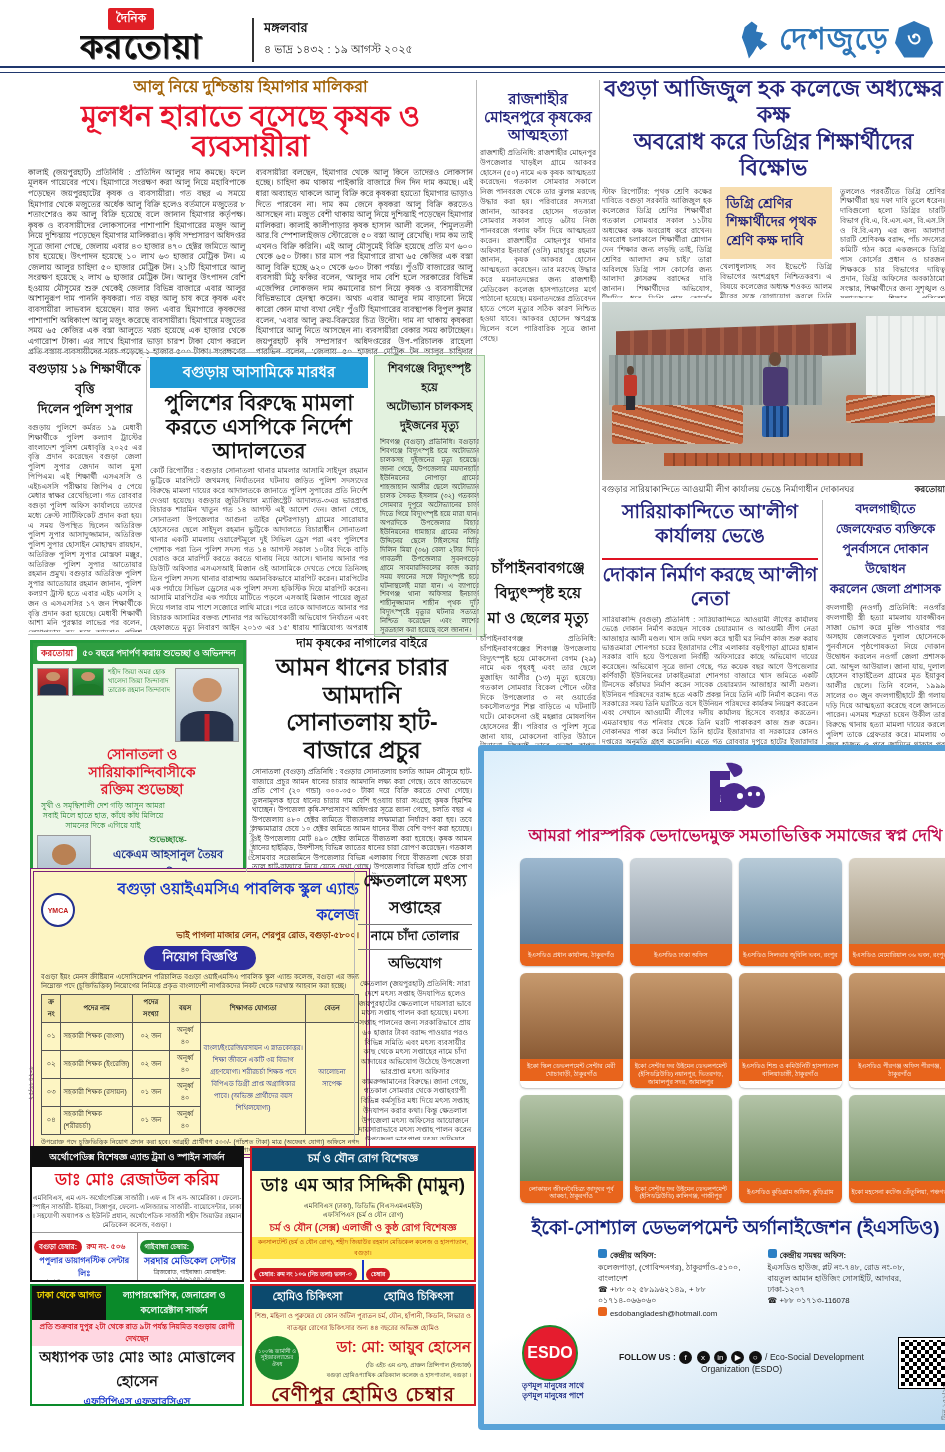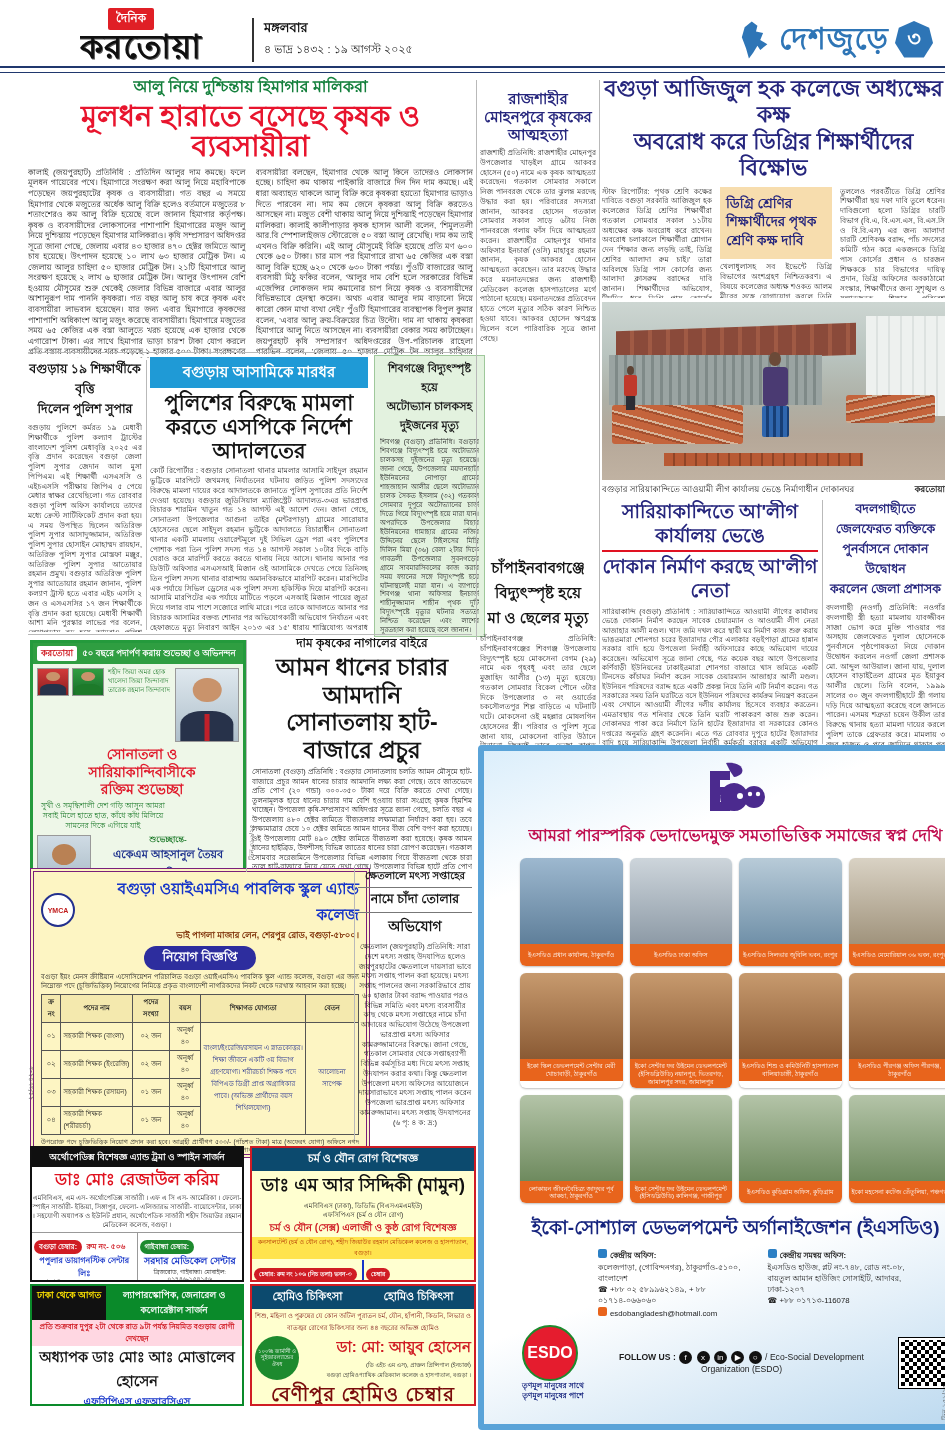--- a/index.html
+++ b/index.html
@@ -20,21 +20,21 @@
   .date-line{font-size:11px;color:#222;margin-top:2px;}
   .date-block{border-left:2px solid #333;padding-left:10px;}
   .section-word{font-size:30px;font-weight:bold;color:#2e75b6;letter-spacing:1px;}
   .heptagon{width:38px;height:38px;background:#2e75b6;color:#fff;font-size:21px;font-weight:bold;
     display:flex;align-items:center;justify-content:center;
     clip-path:polygon(50% 0,90% 18%,100% 58%,76% 96%,24% 96%,0 58%,10% 18%);}
   .header-rule{position:absolute;left:0;right:0;top:66px;height:4px;
     border-top:2px solid #20386e;border-bottom:1px solid #20386e;}
 
   
-  .kicker{font-size:16px;font-weight:bold;color:#15803d;}
+  .kicker{font-size:16px;font-weight:bold;color:#a16207;}
   .lead-head{font-size:29px;font-weight:bold;color:#e8142d;line-height:1.05;}
   .head-navy{color:#26267d;font-weight:bold;}
   .head-black{color:#141414;font-weight:bold;}
   .body8{font-size:8px;}
   .body75{font-size:7.4px;}
   .bluebox{background:#1f9ad6;color:#fff;font-weight:bold;font-size:15px;text-align:center;
     padding:3px 0;}
   .greenpanel{background:#e3f2df;border:1px solid #9fc89b;padding:4px 5px;}
   .pullquote{background:#f7ddae;color:#26267d;font-weight:bold;font-size:13.5px;
     padding:8px 6px;text-align:left;line-height:1.4;}
@@ -237,21 +237,21 @@
       <div class="np-torso2"></div>
       <div class="np-legs2"></div>
   </div>
 </div>
 <div class="abs" style="left:602px;top:483px;width:343px;height:14px;display:flex;justify-content:space-between;">
   <span class="caption">বগুড়ার সারিয়াকান্দিতে আওয়ামী লীগ কার্যালয় ভেঙে নির্মাণাধীন দোকানঘর</span>
   <span class="caption" style="font-weight:bold;">করতোয়া</span>
 </div>
 
 <div class="abs" style="left:602px;top:500px;width:216px;height:246px;">
-  <div class="ctr head-navy" style="font-size:19px;line-height:1.25;border-bottom:2px solid #e01222;padding-bottom:2px;">সারিয়াকান্দিতে আ'লীগ কার্যালয় ভেঙে</div>
+  <div class="ctr head-navy" style="font-size:19px;line-height:1.25;border-bottom:2px solid #e01222;padding-bottom:10px;">সারিয়াকান্দিতে আ'লীগ কার্যালয় ভেঙে</div>
   <div class="ctr head-navy" style="font-size:19px;line-height:1.3;margin-top:3px;">দোকান নির্মাণ করছে আ'লীগ নেতা</div>
   <div class="jtext" style="font-size:7.1px;margin-top:4px;height:176px;overflow:hidden;">সারিয়াকান্দি (বগুড়া) প্রতিনিধি : সারিয়াকান্দিতে আওয়ামী লীগের কার্যালয় ভেঙে দোকান নির্মাণ করছেন সাবেক চেয়ারম্যান ও আওয়ামী লীগ নেতা আজাহার আলী মণ্ডল। খাস জমি দখল করে স্থায়ী ঘর নির্মাণ কাজ শুরু করায় ভাঙতমারা শোনপচা চরের ইজারাদার পৌর এলাকার বড়ইপাড়া গ্রামের হান্নান সরকার বাদি হয়ে উপজেলা নির্বাহী অফিসারের কাছে অভিযোগ দায়ের করেছেন। অভিযোগ সূত্রে জানা গেছে, গত কয়েক বছর আগে উপজেলার কর্ণিবাড়ী ইউনিয়নের ঢাকাইতমারা শোনপচা বাজারে খাস জমিতে একটি টিনসেড কাঁচাঘর নির্মাণ করেন সাবেক চেয়ারম্যান আজাহার আলী মণ্ডল। ইউনিয়ন পরিষদের বরাদ্দ হতে একটি প্রকল্প নিয়ে তিনি এটি নির্মাণ করেন। গত সরকারের সময় তিনি ঘরটিতে বসে ইউনিয়ন পরিষদের কার্যক্রম নিয়ন্ত্রণ করতেন এবং সেখানে আওয়ামী লীগের দলীয় কার্যালয় হিসেবে ব্যবহার করতেন। এমতাবস্থায় গত শনিবার থেকে তিনি ঘরটি পাকাকরণ কাজ শুরু করেন। দোকানঘর পাকা করে নির্মাণে তিনি হাটের ইজারাদার বা সরকারের কোনও দপ্তরের অনুমতি গ্রহণ করেননি। এতে গত রোববার দুপুরে হাটের ইজারাদার বাদি হয়ে সারিয়াকান্দি উপজেলা নির্বাহী কর্মকর্তা বরাবর একটি অভিযোগ দায়ের করেছেন। অভিযোগকারী হান্নান সরকার বলেন, সাবেক চেয়ারম্যান ও আওয়ামী লীগ নেতা আজাহার আলী মণ্ডল কারও অনুমতি না নিয়েই জোরপূর্বক বাজারে দোকানঘর নির্মাণের লক্ষ্যে ঘর পাকাকরণ কাজ শুরু করেছে। সারিয়াকান্দি উপজেলা নির্বাহী কর্মকর্তা শাহরিয়ার রহমান বলেন, অভিযোগের ভিত্তিতে সোমবার ঘটনাস্থল সরেজমিন পরিদর্শন করা হয়েছে। পরিদর্শন করে দোকানঘর নির্মাণের জন্য সদ্য নির্মিত ইটের দেয়াল ভেঙে দেয়া হয়েছে।</div>
 </div>
 
 <div class="abs" style="left:826px;top:500px;width:119px;height:246px;">
   <div class="ctr head-navy" style="font-size:12.5px;">বদলগাছীতে জেলফেরত ব্যক্তিকে</div>
   <div class="ctr head-navy" style="font-size:12.5px;">পুনর্বাসনে দোকান উদ্বোধন</div>
   <div class="ctr head-navy" style="font-size:12.5px;">করলেন জেলা প্রশাসক</div>
   <div class="body75 jtext" style="margin-top:3px;height:180px;">বদলগাছী (নওগাঁ) প্রতিনিধি: নওগাঁর বদলগাছী স্ত্রী হত্যা মামলায় যাবজ্জীবন সাজা ভোগ করে মুক্তি পাওয়ার পর অসহায় জেলফেরত দুলাল হোসেনকে পুনর্বাসনে পৃষ্ঠপোষকতা নিয়ে দোকান উদ্বোধন করলেন নওগাঁ জেলা প্রশাসক মো. আব্দুল আউয়াল। জানা যায়, দুলাল হোসেন বাড়াইতৈল গ্রামের মৃত ইয়াকুব আলীর ছেলে। তিনি বলেন, ১৯৯৯ সালের ৩০ জুন বদলগাছীহাটে স্ত্রী গলায় দড়ি দিয়ে আত্মহত্যা করেছে বলে জানতে পারেন। এসময় শত্রুতা চয়েন উকীল তার বিরুদ্ধে থানায় হত্যা মামলা দায়ের করলে পুলিশ তাকে গ্রেফতার করে। মামলায় ৩ বছর হাজত ও পরে জামিনে থাকার পর ২০০৫ সালের ১ আগস্ট ৩ বছর সাজাসহ (৬ পৃ: ৫ ক: দ্র:)</div>
 </div>
@@ -352,21 +352,21 @@
       <td class="ctr">০১ জন</td>
       <td class="ctr">অনূর্ধ্ব ৪০</td>
     </tr>
   </tbody>
     </table>
   <div class="jtext" style="font-size:6.3px;height:76px;overflow:hidden;">উপরোক্ত পদে চুক্তিভিত্তিক নিয়োগ প্রদান করা হবে। আগ্রহী প্রার্থীগণ ৫০০/- (পাঁচশত টাকা) মাত্র (অফেরৎ যোগ্য) অফিসে নগদ জমা প্রদান করে রশিদ সংগ্রহ করতে পারবেন অথবা অধ্যক্ষ, বগুড়া ওয়াইএমসিএ পাবলিক স্কুল এ্যান্ড কলেজ অনুকূলে পে-অর্ডার করে আবেদন পত্রের সাথে সংযুক্ত করতে পারবেন। আবেদন পত্রের সাথে অবশ্যই সকল শিক্ষাগত যোগ্যতার সনদের সত্যায়িত অনুলিপি, জাতীয় পরিচয় পত্রের সত্যায়িত অনুলিপি, সম্প্রতি তোলা (০২) কপি পাসপোর্ট সাইজ সত্যায়িত রঙিন ছবি, অভিজ্ঞতার সনদের সত্যায়িত অনুলিপি সংযুক্ত করে চেয়ারম্যান, নিয়োগ কমিটি, বগুড়া ওয়াইএমসিএ পাবলিক স্কুল এ্যান্ড কলেজ বরাবর আগামী ২৬/০৮/২০২৫ খ্রীঃ রোজ- মঙ্গলবার, বিকাল ৪.০০ ঘটিকার মধ্যে দাখিল করতে হবে। বিশেষ লালিতকৃত আবেদন গ্রহণযোগ্য নয়। খামের উপরে অবশ্যই পদের নাম ও নিজ জেলা উল্লেখ করতে হবে। ত্রুটিপূর্ণ আবেদন বাতিল বলে গণ্য হবে। শুধুমাত্র বাছাইকৃত প্রার্থীদের লিখিত পরীক্ষার তারিখ মোবাইলে জানানো হবে। পরীক্ষায় অংশগ্রহণের জন্য কোন প্রকার টি.এ/ডি.এ প্রদান করা হবে না। বিঃ দ্রঃ কোন প্রকার কারণদর্শানো ছাড়াই এই নিয়োগ বিজ্ঞপ্তির আংশিক অথবা সম্পূর্ণ বাতিল করার ক্ষমতা কর্তৃপক্ষ রাখে।</div>
 
 </div>
 
 <div class="abs" style="left:358px;top:868px;width:114px;height:272px;">
-  <div class="ctr head-black khet-line" style="font-size:10px;">ক্ষেতলালে মৎস্য সপ্তাহের</div>
+  <div class="ctr head-black khet-line" style="font-size:16px;">ক্ষেতলালে মৎস্য সপ্তাহের</div>
   <div class="ctr head-black khet-line" style="font-size:12.5px;">নামে চাঁদা তোলার</div>
   <div class="ctr head-black" style="font-size:14px;">অভিযোগ</div>
   <div class="body75 jtext ctr" style="margin-top:3px;height:196px;">ক্ষেতলাল (জয়পুরহাট) প্রতিনিধি: সারা দেশে মৎস্য সপ্তাহ উদযাপিত হলেও জয়পুরহাটের ক্ষেতলালে দায়সারা ভাবে মৎস্য সপ্তাহ পালন করা হয়েছে। মৎস্য সপ্তাহ পালনের জন্য সরকারিভাবে প্রায় ৬০ হাজার টাকা বরাদ্দ পাওয়ার পরও বিভিন্ন সমিতি এবং মৎস্য ব্যবসায়ীর কাছ থেকে মৎস্য সপ্তাহের নামে চাঁদা আদায়ের অভিযোগ উঠেছে উপজেলা ভারপ্রাপ্ত মৎস্য অফিসার কামরুজ্জামানের বিরুদ্ধে। জানা গেছে, গতকাল সোমবার থেকে সপ্তাহব্যাপী বিভিন্ন কর্মসূচির মধ্য দিয়ে মৎস্য সপ্তাহ উদযাপন করার কথা। কিন্তু ক্ষেতলাল উপজেলা মৎস্য অফিসের আয়োজনে দায়সারাভাবে মৎস্য সপ্তাহ পালন করেন উপজেলা ভারপ্রাপ্ত মৎস্য অফিসার কামরুজ্জামান। মৎস্য সপ্তাহ উদযাপনের (৬ পৃ: ৪ ক: দ্র:)</div>
 </div>
 
 <div class="abs esdo-ad" style="left:478px;top:745px;width:455px;height:673px;padding-left:24px;">
   <div class="ctr" style="margin-top:10px;">
     <svg width="80" height="58" viewBox="0 0 80 58">
       <rect x="14" y="10" width="10" height="40" fill="#4b2a8e"></rect>
       <rect x="14" y="10" width="20" height="9" fill="#4b2a8e"></rect>

